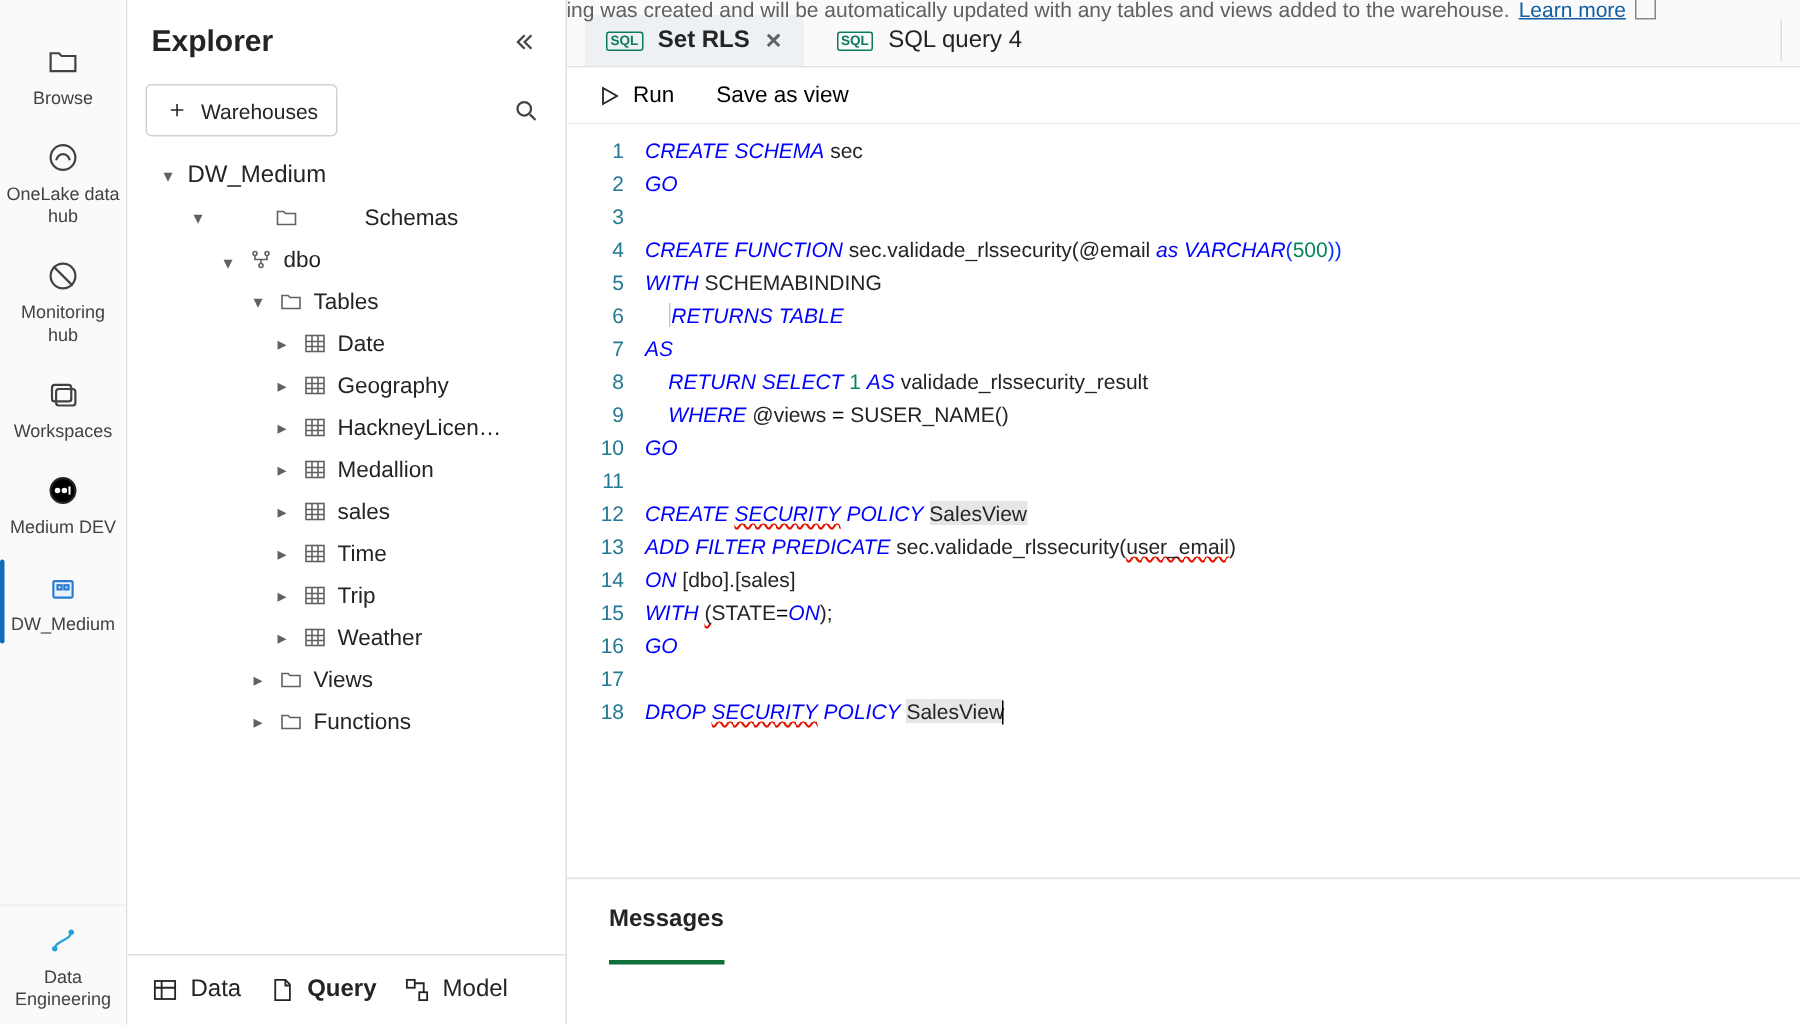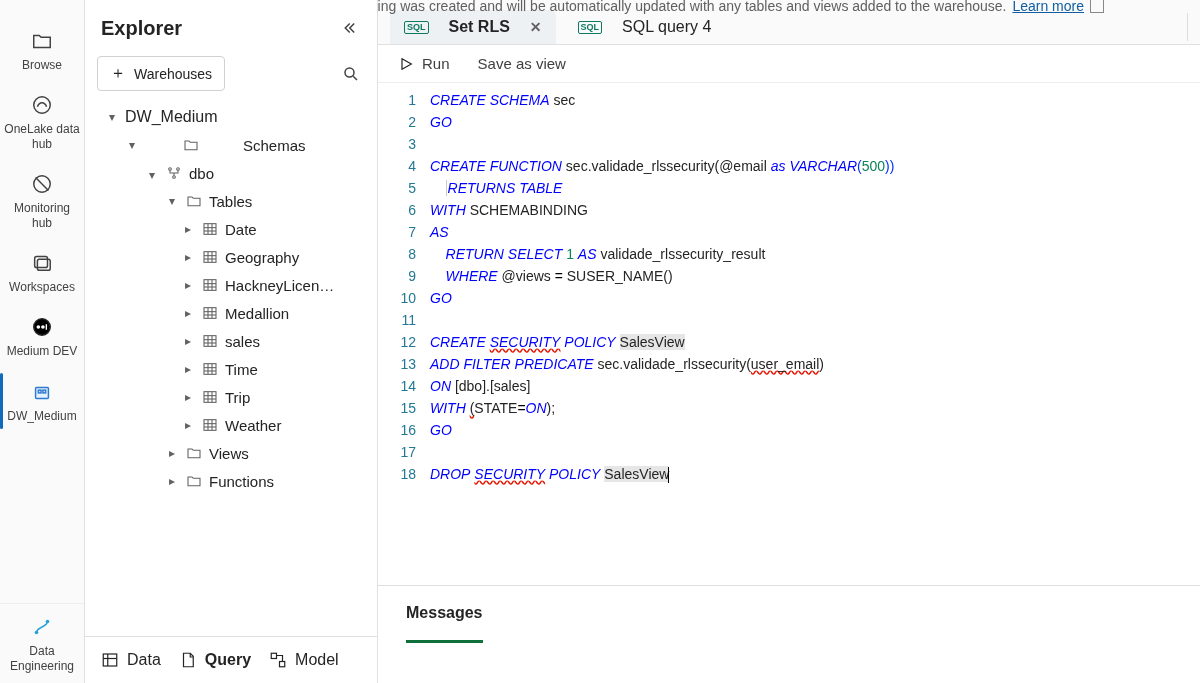--- a/index.html
+++ b/index.html
@@ -36,27 +36,27 @@
   .node-icon { width:18px;height:18px;display:flex;align-items:center;justify-content:center;color:#616161;}
   .node-icon svg{width:16px;height:16px;stroke:#616161;fill:none;stroke-width:1.6;}
   .ind-1{padding-left:14px;} .ind-2{padding-left:34px;gap:43px;} .ind-3{padding-left:54px;align-items:flex-end;} .ind-4{padding-left:74px;} .ind-5{padding-left:90px;}
   .explorer-footer { border-top:1px solid #e0e0e0; display:flex;align-items:center; gap:18px; padding:14px 16px; font-size:16px;}
   .footer-tab { display:flex;align-items:center;gap:8px;cursor:pointer; font-weight:400;}
   .footer-tab.active { font-weight:700;}
   .footer-tab svg { width:18px;height:18px;stroke:#242424;fill:none;stroke-width:1.6;}
   
   .main { flex:1; display:flex; flex-direction:column; background:#fafafa;}
   .tab-strip { display:flex; align-items:center; padding:10px 12px 0 12px; gap:8px; border-bottom:1px solid #e0e0e0; background:#fafafa;}
-  .tab { display:flex;align-items:center;gap:20px;padding:8px 14px;border-radius:6px 6px 0 0;font-size:15px;cursor:pointer;}
+  .tab { display:flex;align-items:center;gap:10px;padding:8px 14px;border-radius:6px 6px 0 0;font-size:15px;cursor:pointer;}
   .tab.active { background:#eef1f4; font-weight:600;}
   .tab .sql-badge { font-size:9px;font-weight:700;color:#0d7a5f;border:1px solid #0d7a5f;padding:0 2px;border-radius:2px;line-height:11px;}
   .tab .close { font-size:14px;color:#616161;}
   .tab-sep { width:1px;height:28px;background:#ddd;margin-left:auto;}
   .action-bar { display:flex;align-items:center;gap:28px;padding:10px 20px;border-bottom:1px solid #eee;background:#fff;}
-  .action { display:flex;align-items:flex-end;gap:8px;font-size:15px;cursor:pointer;color:#404040;}
+  .action { display:flex;align-items:flex-end;gap:8px;font-size:15px;cursor:pointer;color:#000000;}
   .action svg{width:16px;height:16px;stroke:#242424;fill:none;stroke-width:1.8;}
   .editor { flex:1; display:flex; overflow:auto; background:#fff; font-family:"Cascadia Mono","Consolas",monospace; font-size:14px;}
   .gutter { width:52px; text-align:right; padding:6px 14px 6px 0; color:#237893; user-select:none;}
   .gutter div{height:22px;line-height:22px;}
   .code { padding:6px 0; }
   .code-line{height:22px;line-height:22px;white-space:pre;}
   .kw{color:#0000ff;font-style:italic;} .num{color:#098658;} .op{color:#000;}
   .hl{background:#e6e6e6;}
   .err{text-decoration:underline wavy #e51400;text-decoration-skip-ink:none;}
   .cursor-bar{display:inline-block;width:1px;height:16px;background:#000;vertical-align:middle;margin-left:-1px;}
@@ -396,22 +396,22 @@
           <div>15</div>
           <div>16</div>
           <div>17</div>
           <div>18</div>
       </div>
       <div class="code">
         <div class="code-line"><span class="kw">CREATE</span> <span class="kw">SCHEMA</span> <span>sec</span></div>
         <div class="code-line"><span class="kw">GO</span></div>
         <div class="code-line"></div>
         <div class="code-line"><span class="kw">CREATE</span> <span class="kw">FUNCTION</span> <span>sec.validade_rlssecurity(@email </span><span class="kw">as</span> <span class="kw">VARCHAR</span><span class="paren">(</span><span class="num">500</span><span class="paren">))</span></div>
+        <div class="code-line"><span class="kw">WITH</span> <span>SCHEMABINDING</span></div>
         <div class="code-line">    <span style="border-left:1px solid #ccc;padding-left:1px;"></span><span class="kw">RETURNS</span> <span class="kw">TABLE</span></div>
-        <div class="code-line"><span class="kw">WITH</span> <span>SCHEMABINDING</span></div>
         <div class="code-line"><span class="kw">AS</span></div>
         <div class="code-line">    <span class="kw">RETURN</span> <span class="kw">SELECT</span> <span class="num">1</span> <span class="kw">AS</span> <span>validade_rlssecurity_result</span></div>
         <div class="code-line">    <span class="kw">WHERE</span> <span>@views </span><span class="op">=</span><span> SUSER_NAME()</span></div>
         <div class="code-line"><span class="kw">GO</span></div>
         <div class="code-line"></div>
         <div class="code-line"><span class="kw">CREATE</span> <span class="kw err">SECURITY</span> <span class="kw">POLICY</span> <span class="hl">SalesView</span></div>
         <div class="code-line"><span class="kw">ADD</span> <span class="kw">FILTER</span> <span class="kw">PREDICATE</span> <span>sec.validade_rlssecurity(</span><span class="err">user_email</span><span>)</span></div>
         <div class="code-line"><span class="kw">ON</span> <span>[dbo].[sales]</span></div>
         <div class="code-line"><span class="kw">WITH</span> <span class="err">(</span><span>STATE</span><span class="op">=</span><span class="kw">ON</span><span>);</span></div>
         <div class="code-line"><span class="kw">GO</span></div>

